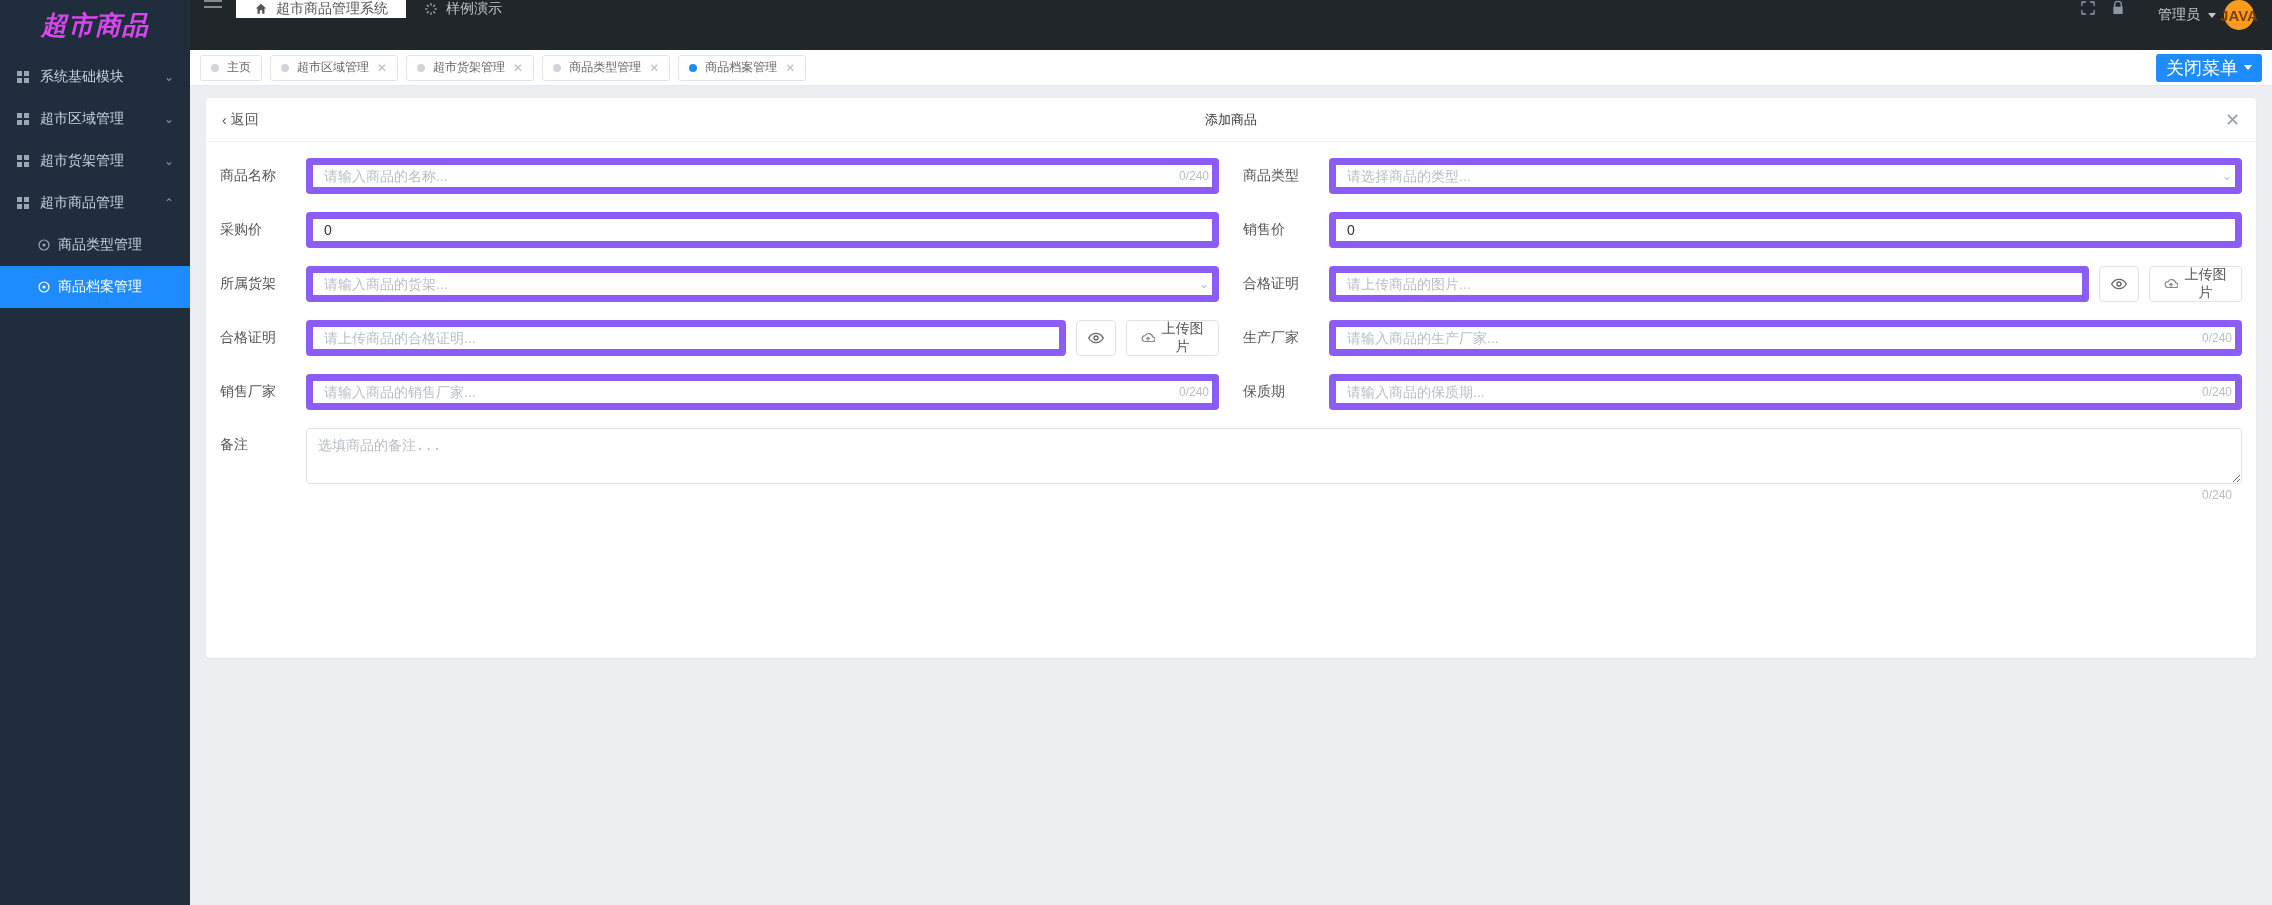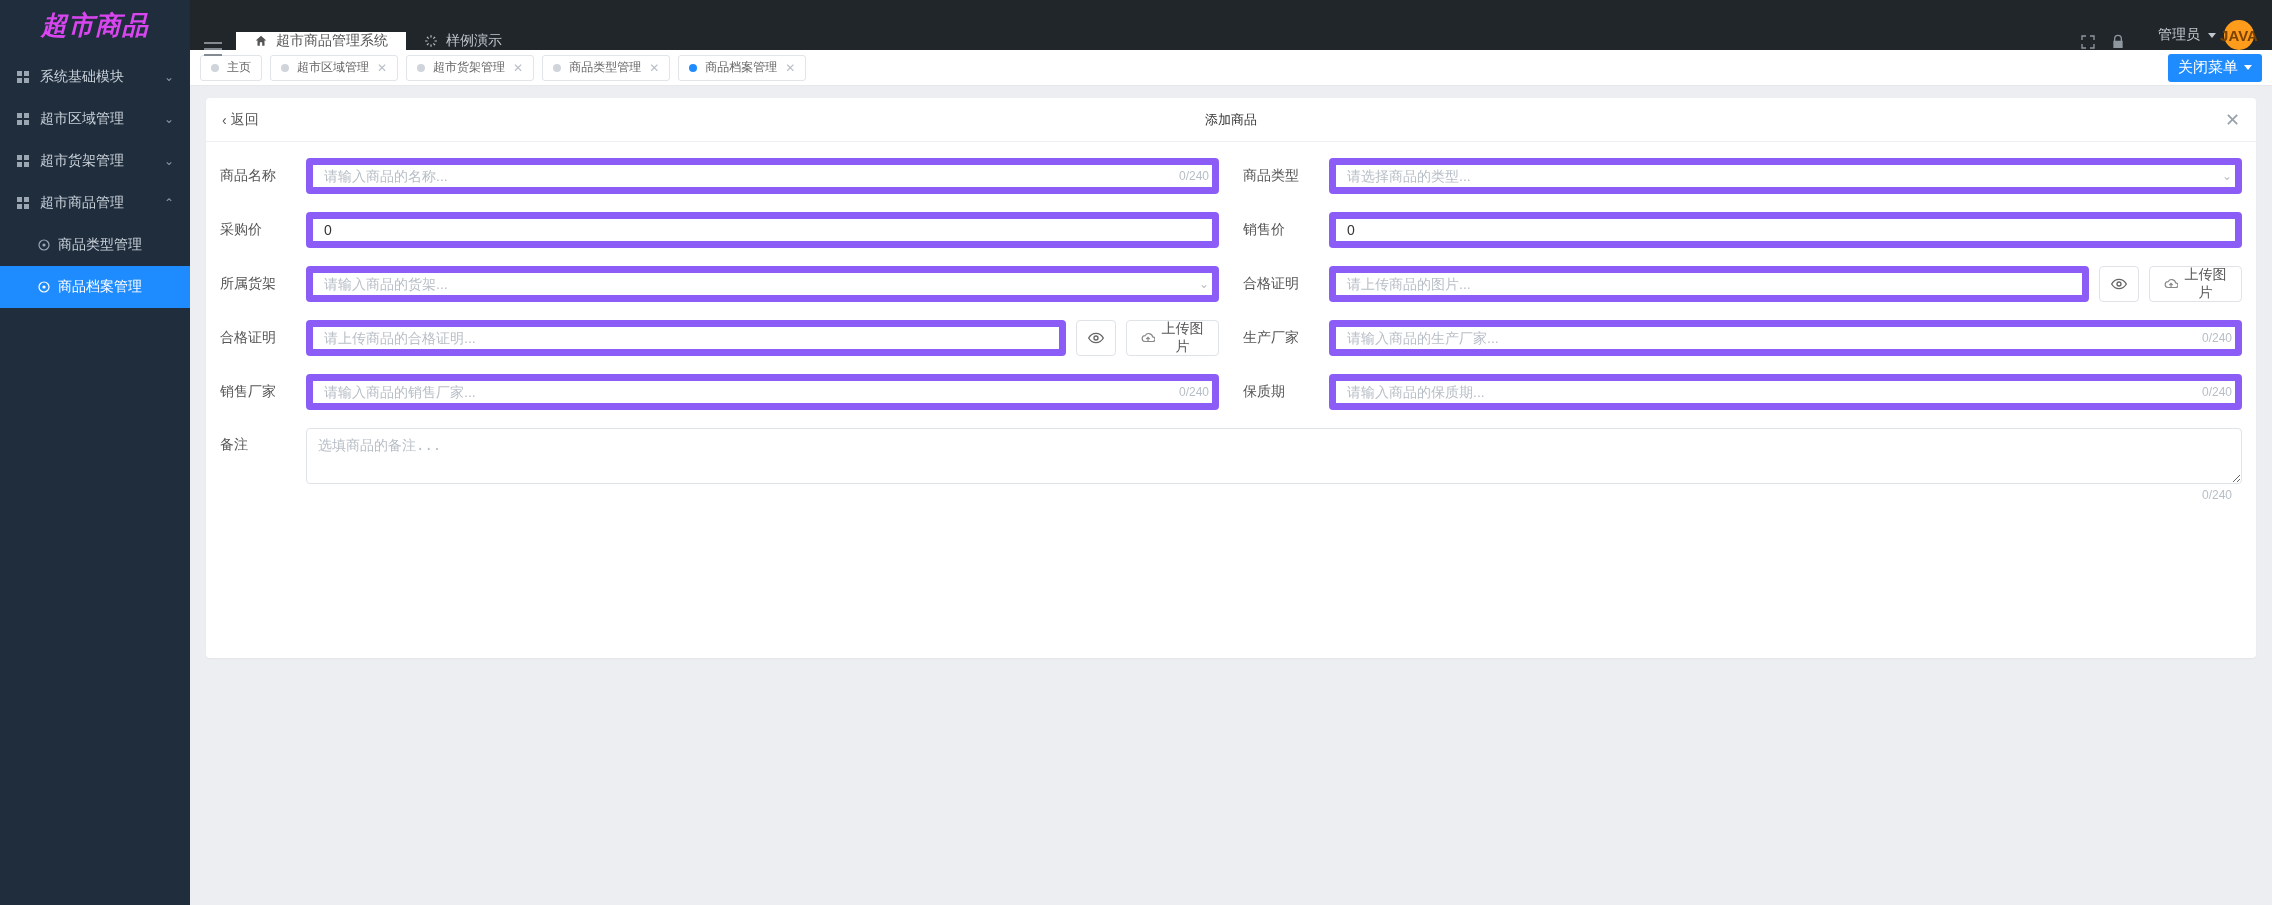--- a/index.html
+++ b/index.html
@@ -16,42 +16,42 @@
 .menu-item .spacer { flex: 1; }
 .sub-item { padding-left: 38px; height: 42px; display: flex; align-items: center; cursor: pointer; color: #c9d1d9; }
 .sub-item.active { background: #1e8cff; color: #fff; }
 .sub-item .dot { width: 12px; height: 12px; margin-right: 8px; display: inline-flex; align-items: center; justify-content: center; }
 .chev { font-size: 12px; color: #8a96a3; }
 
 
 .main { flex: 1; display: flex; flex-direction: column; background: #eceef2; min-width: 0; }
 
 
-.top-header { height: 50px; background: #21262b; display: flex; align-items: flex-end; }
+.top-header { height: 50px; background: #21262b; display: flex; align-items: flex-start; }
 .hamburger { width: 46px; display: flex; align-items: center; justify-content: center; cursor: pointer; }
 .hamburger-lines { width: 18px; height: 2px; background: #838a92; position: relative; }
 .hamburger-lines::before, .hamburger-lines::after { content: ""; position: absolute; left: 0; width: 18px; height: 2px; background: #838a92; }
 .hamburger-lines::before { top: -6px; }
 .hamburger-lines::after { top: 6px; }
 .top-tab { background: #fff; display: flex; align-items: center; padding: 0 18px; color: #555; cursor: pointer; gap: 8px; }
 .top-tab.secondary { background: transparent; color: #c1c7cd; }
 .top-spacer { flex: 1; }
 .top-icons { display: flex; align-items: center; gap: 14px; padding: 0 14px; color: #8f979f; }
 .top-icon { cursor: pointer; display: inline-flex; }
 .admin-area { display: flex; align-items: center; gap: 8px; padding: 0 18px; color: #c1c7cd; cursor: pointer; }
 .admin-ava { width: 30px; height: 30px; border-radius: 50%; background: #ff9c1b; display: flex; align-items: center; justify-content: center; font-size: 15px; font-weight: bold; color: #7a4200; }
 
 
 .tabs-row { height: 36px; background: #fff; display: flex; align-items: center; padding: 0 10px; gap: 8px; border-bottom: 1px solid #e6e8eb; }
 .brd-tab { display: flex; align-items: center; gap: 8px; height: 26px; padding: 0 10px; border: 1px solid #e1e4e8; border-radius: 3px; background: #fff; cursor: pointer; color: #666; font-size: 12px; }
 .brd-tab .status { width: 8px; height: 8px; border-radius: 50%; background: #cfd5db; }
 .brd-tab.active .status { background: #1e8cff; }
 .brd-tab .close { color: #b7bec6; font-size: 12px; cursor: pointer; }
 .tabs-spacer { flex: 1; }
-.close-menu-btn { background: #1e8cff; color: #fff; border: none; height: 28px; padding: 0 10px; border-radius: 3px; cursor: pointer; font-size: 15px; display: inline-flex; align-items: center; gap: 6px; }
+.close-menu-btn { background: #1e8cff; color: #fff; border: none; height: 28px; padding: 0 10px; border-radius: 3px; cursor: pointer; font-size: 18px; display: inline-flex; align-items: center; gap: 6px; }
 .caret-down { width: 0; height: 0; border-left: 4px solid transparent; border-right: 4px solid transparent; border-top: 5px solid #fff; }
 
 
 .panel-wrap { flex: 1; padding: 12px 16px 16px 16px; overflow: auto; }
 .panel { background: #fff; border-radius: 4px; box-shadow: 0 1px 2px rgba(0,0,0,0.04); min-height: 560px; }
 .panel-head { display: flex; align-items: center; height: 44px; border-bottom: 1px solid #eceff3; padding: 0 16px; position: relative; }
 .back-link { color: #555; cursor: pointer; display: inline-flex; align-items: center; gap: 4px; }
 .panel-title { position: absolute; left: 50%; transform: translateX(-50%); font-size: 13px; color: #333; }
 .panel-close { margin-left: auto; color: #9aa2ab; cursor: pointer; font-size: 18px; }
 

